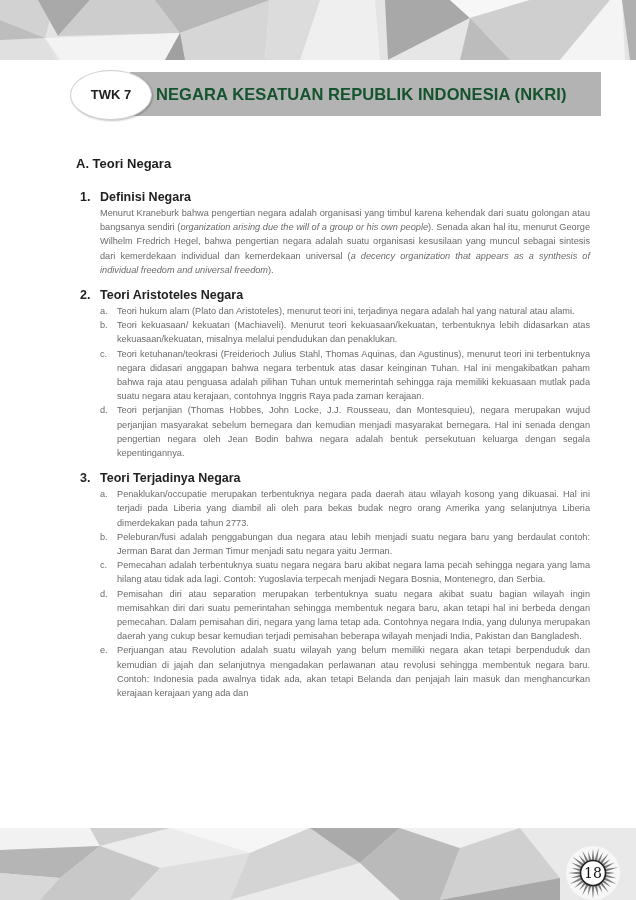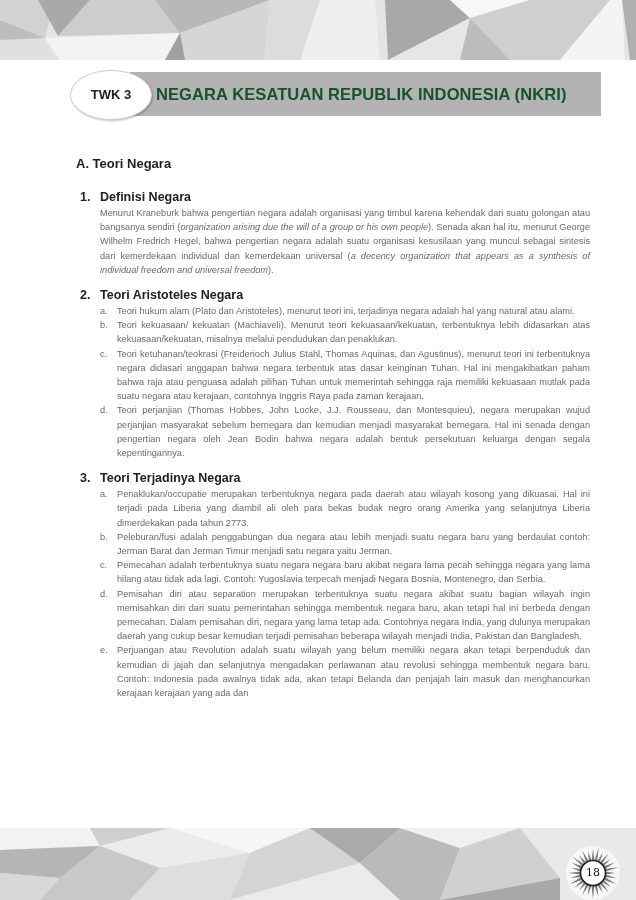--- a/index.html
+++ b/index.html
@@ -26,21 +26,21 @@
     .para { margin-left:20px; font-size:9.2px; line-height:14.2px; color:#6a6a6a; text-align:justify; }
     .para i { font-style:italic;margin-top:22px; }
     .items { margin:0 0 0 20px; padding:0; list-style:none; }
     .items li { display:flex; font-size:9.2px; line-height:14.2px; color:#6a6a6a; text-align:justify; }
     .items li .letter { width:17px; flex:none; }
     .items li .txt { flex:1; }
     .gap { height:9px; }
 
     #page-number-badge { position:absolute; left:566px; top:846px; width:54px; height:54px; }
     #page-number { position:absolute; left:0; top:0; width:54px; height:54px; line-height:54px; text-align:center;
-                   font-family:"DejaVu Serif", serif; font-size:11px; color:#111; }
+                   font-family:"DejaVu Serif", serif; font-size:14px; color:#111; }
   </style>
 </head>
 <body>
 
 <div id="top-band" class="band">
   <svg width="636" height="60" viewBox="0 0 636 60">
     <rect width="636" height="60" fill="#e4e4e4"></rect>
     <polygon points="0,0 55,0 45,38 0,20" fill="#d2d2d2"></polygon>
     <polygon points="0,20 45,38 0,60" fill="#bdbdbd"></polygon>
     <polygon points="38,0 90,0 58,36" fill="#a9a9a9"></polygon>
@@ -58,21 +58,21 @@
     <polygon points="388,60 470,18 460,60" fill="#e6e6e6"></polygon>
     <polygon points="470,18 510,60 460,60" fill="#bcbcbc"></polygon>
     <polygon points="560,60 610,0 622,0 625,60" fill="#f4f4f4"></polygon>
     <polygon points="622,0 636,0 636,60 630,60" fill="#b0b0b0"></polygon>
   </svg>
 </div>
 
 <div id="chapter-header">
   <div id="chapter-bar"></div>
   <div id="chapter-title">NEGARA KESATUAN REPUBLIK INDONESIA (NKRI)</div>
-  <div id="chapter-badge">TWK 3</div>
+  <div id="chapter-badge">TWK 7</div>
 </div>
 
 <div id="content">
   <h2 class="sec-title">A. Teori Negara</h2>
 
   <div class="sub">
     <h3 class="sub-title">
       <span class="num">1.</span>
       <span>Definisi Negara</span>
     </h3>

